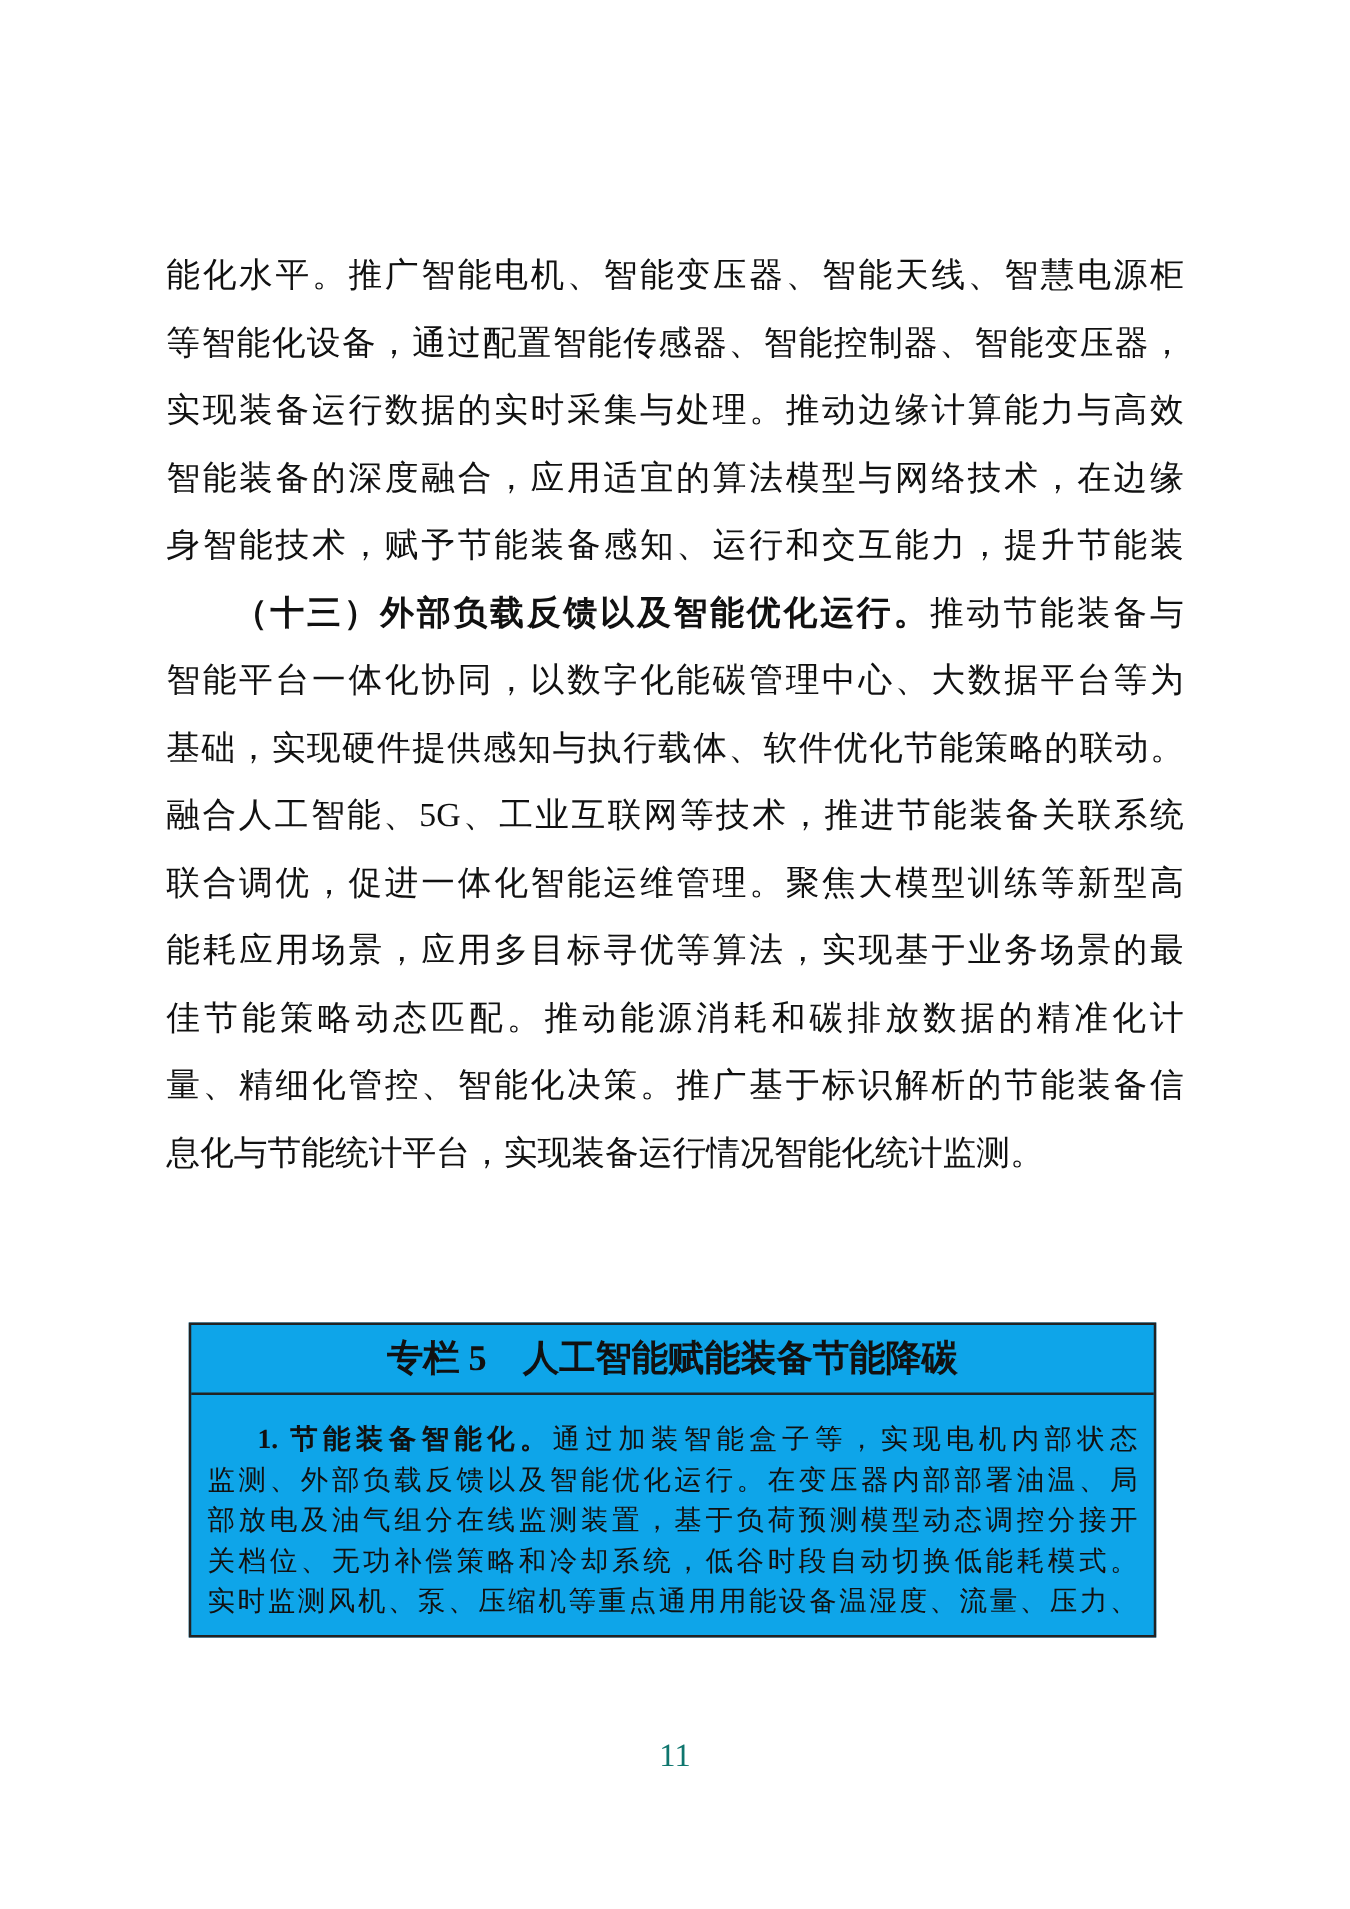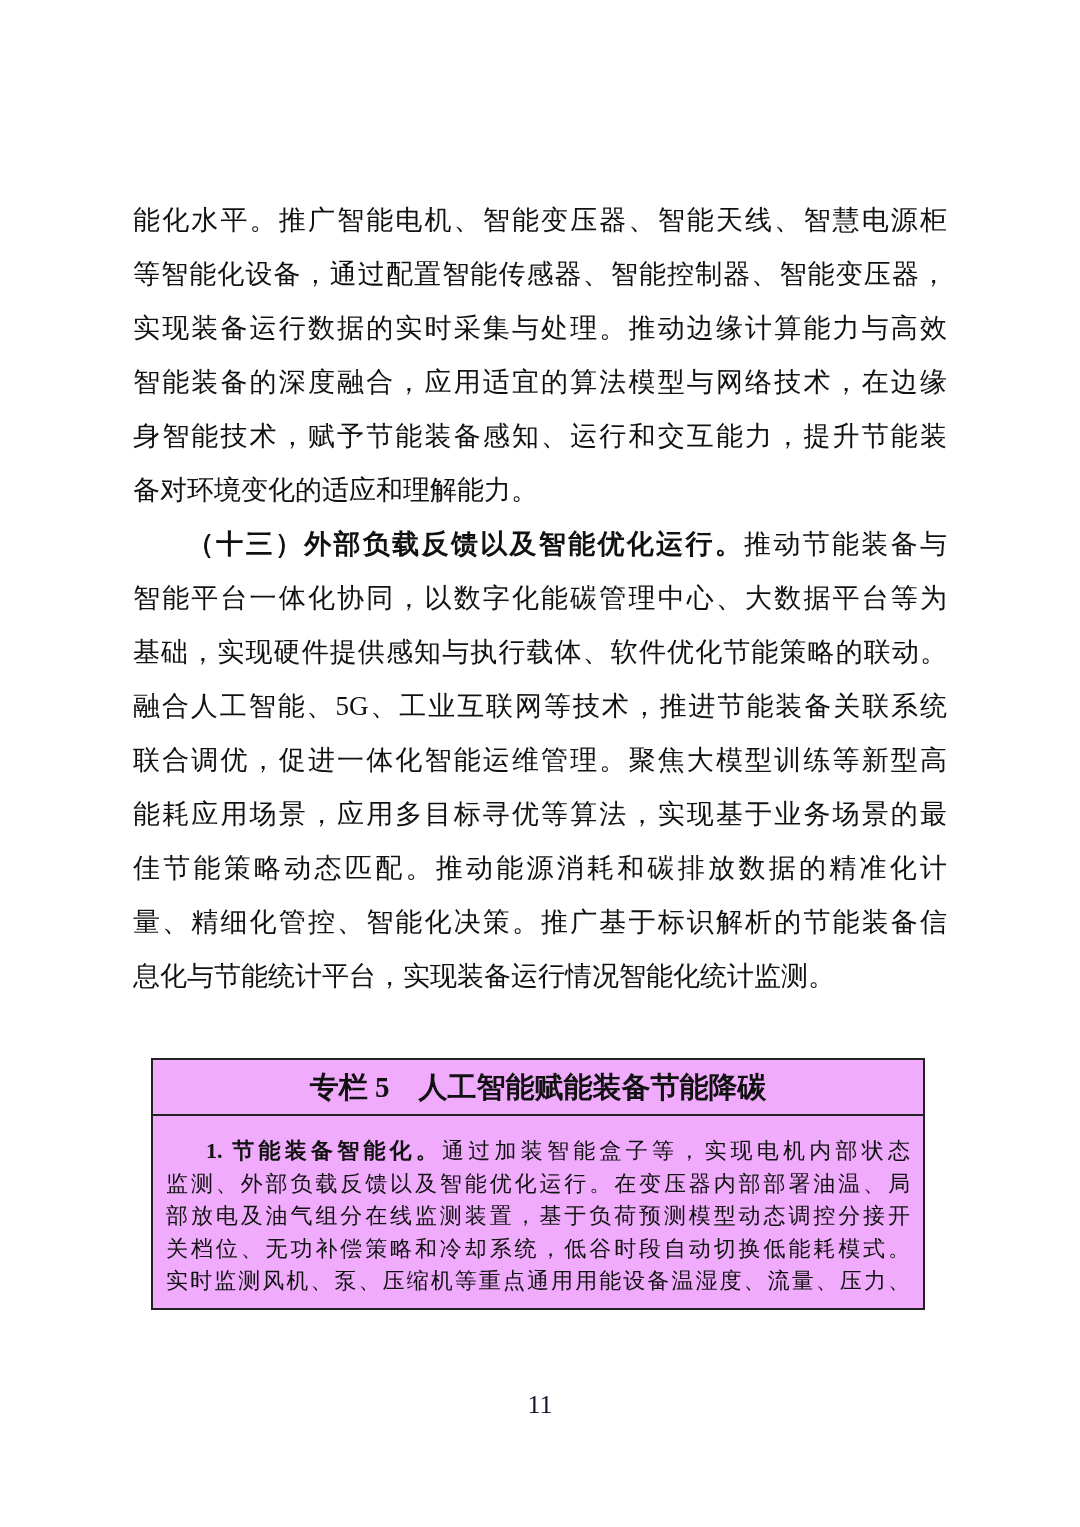--- a/index.html
+++ b/index.html
@@ -25,21 +25,21 @@
     text-align: justify;
     text-align-last: justify;
   }
   .line.last { text-align-last: left; }
   .indent2 { text-indent: 54px; }
   .bold { font-weight: bold; }
   .callout-box {
     position: absolute;
     left: 151px; top: 1058px; width: 774px;
     border: 2px solid #222222;
-    background: #f0abfc;
+    background: #0ea5e9;
   }
   .callout-title {
     text-align: center;
     font-weight: bold;
     font-size: 29px;
     line-height: 54px;
     border-bottom: 2px solid #222222;
   }
   .callout-content {
     padding: 7px 13px 10px 13px;
@@ -53,36 +53,35 @@
     text-align: justify;
     text-align-last: justify;
   }
   .cline.last { text-align-last: left; }
   .cindent { text-indent: 40px; }
   .page-number {
     position: absolute;
     top: 1390px; left: 0; width: 100%;
     text-align: center;
     font-size: 26px;
-    color: #0f172a;
+    color: #0f766e;
   }
 </style>
 </head>
 <body>
 
 <div class="page">
 
   <div class="text-block">
 
     <div class="line">能化水平。推广智能电机、智能变压器、智能天线、智慧电源柜</div>
     <div class="line">等智能化设备，通过配置智能传感器、智能控制器、智能变压器，</div>
     <div class="line">实现装备运行数据的实时采集与处理。推动边缘计算能力与高效</div>
     <div class="line">智能装备的深度融合，应用适宜的算法模型与网络技术，在边缘</div>
     <div class="line">身智能技术，赋予节能装备感知、运行和交互能力，提升节能装</div>
-    <div class="line last">备对环境变化的适应和理解能力。</div>
 
     <div class="line indent2">
       <span class="bold">（十三）外部负载反馈以及智能优化运行。</span><span>推动节能装备与</span>
     </div>
     <div class="line">智能平台一体化协同，以数字化能碳管理中心、大数据平台等为</div>
     <div class="line">基础，实现硬件提供感知与执行载体、软件优化节能策略的联动。</div>
     <div class="line">融合人工智能、5G、工业互联网等技术，推进节能装备关联系统</div>
     <div class="line">联合调优，促进一体化智能运维管理。聚焦大模型训练等新型高</div>
     <div class="line">能耗应用场景，应用多目标寻优等算法，实现基于业务场景的最</div>
     <div class="line">佳节能策略动态匹配。推动能源消耗和碳排放数据的精准化计</div>

